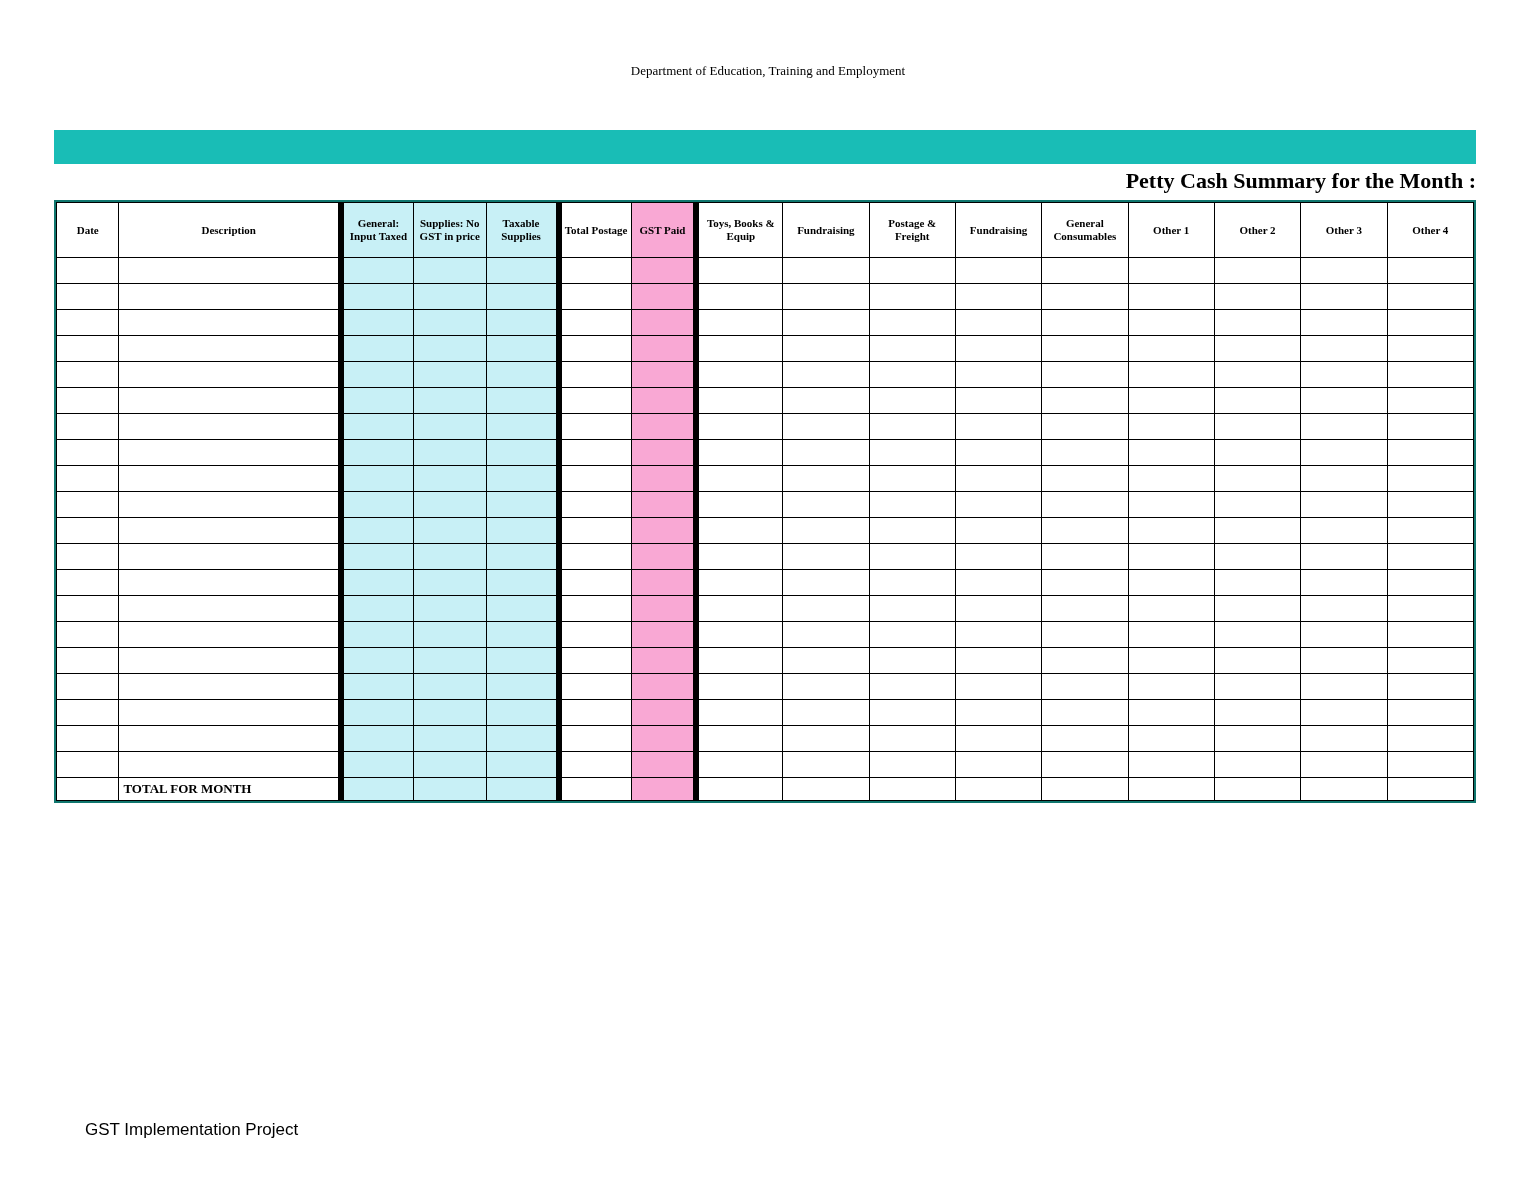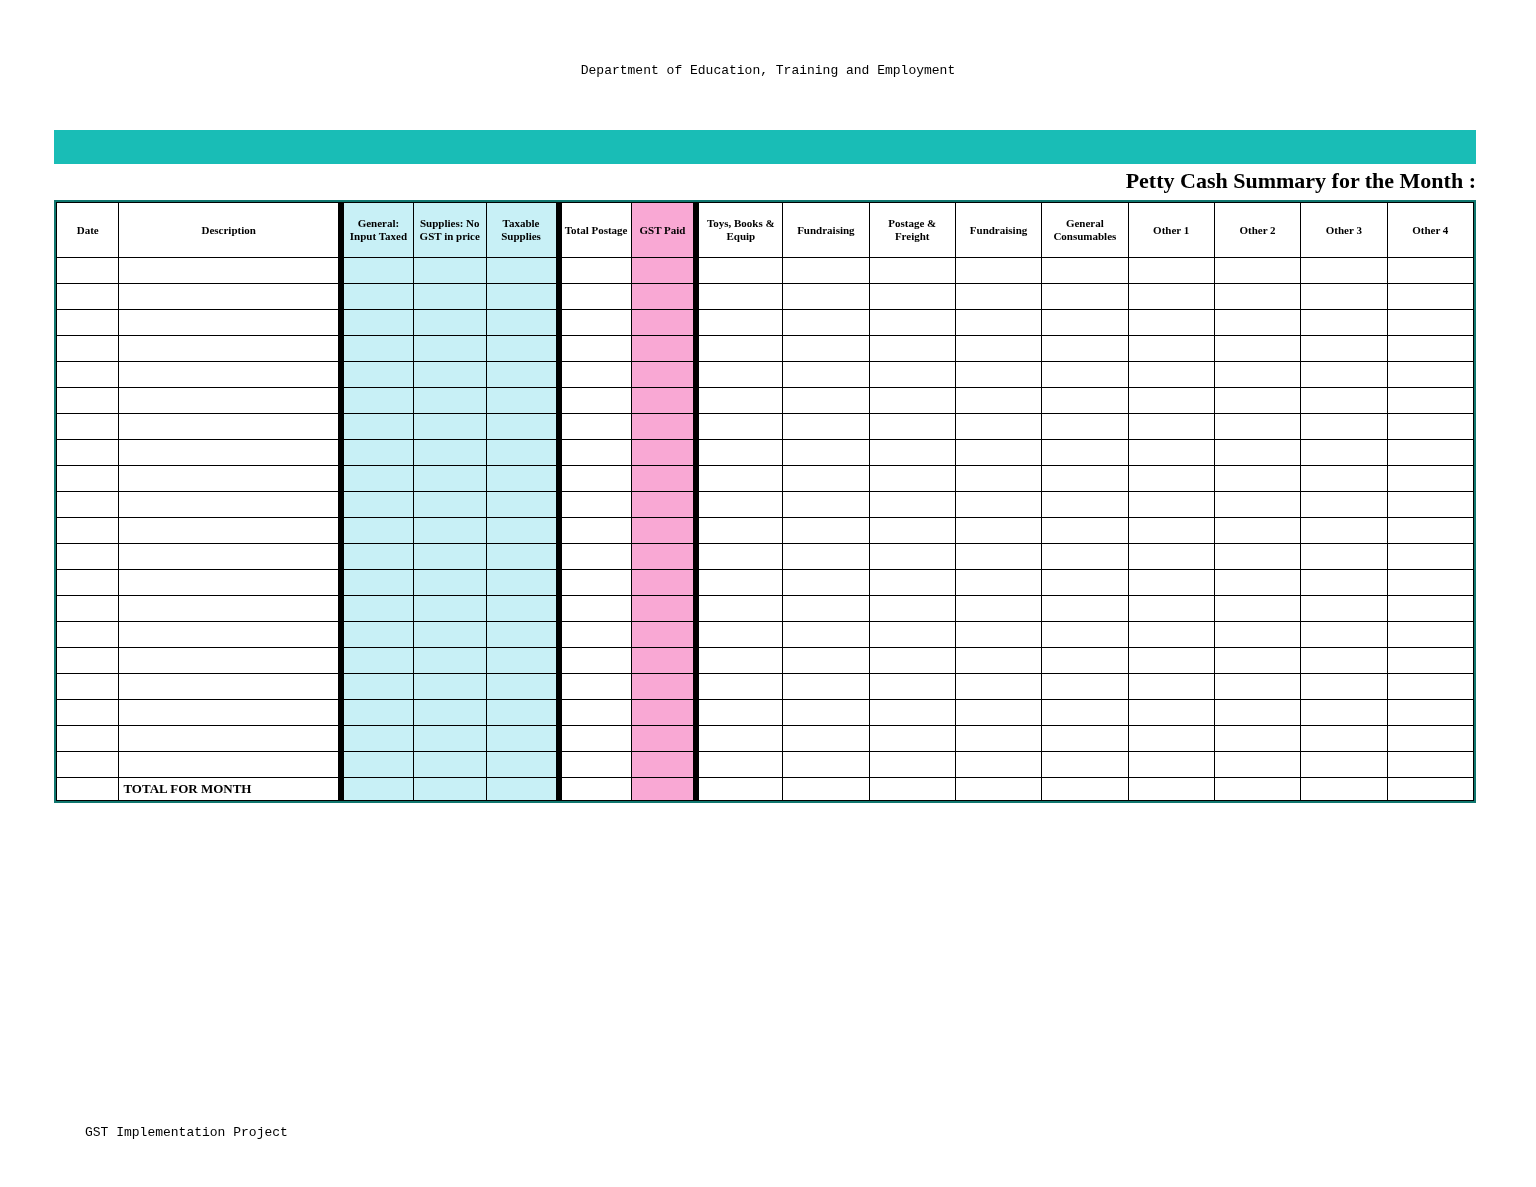--- a/index.html
+++ b/index.html
@@ -1,17 +1,17 @@
 <!DOCTYPE html>
 <html><head>
 <meta charset="utf-8">
 <style>
 html,body{margin:0;padding:0;background:#fff;font-family:"Times New Roman",Times,serif;color:#000;}
 .page{width:1536px;height:1187px;position:relative;overflow:hidden;}
-.top-header{position:absolute;top:63px;left:0;width:100%;text-align:center;font-size:13px;font-family:Liberation Mono, monospace;}
+.top-header{position:absolute;top:63px;left:0;width:100%;text-align:center;font-size:13px;font-family:Liberation Serif, serif;}
 .teal-bar{position:absolute;top:130px;left:54px;right:60px;height:34px;background:#19bdb6;}
 .title-row{position:absolute;top:168px;left:54px;right:60px;height:30px;display:flex;align-items:flex-end;flex-direction:column;}
 .title-text{font-weight:bold;font-size:22px;white-space:nowrap;}
 .title-line{flex:1;border-bottom:2px solid #000;margin-left:80px;margin-bottom:2px;}
 .table-wrap{position:absolute;top:200px;left:54px;right:60px;border:2px solid #0f766e;}
 table{border-collapse:collapse;width:100%;table-layout:fixed;}
 th,td{border:1px solid #000;padding:0;margin:0;font-size:11px;font-family:"Times New Roman",serif;text-align:center;vertical-align:middle;}
 th{font-weight:bold;padding:4px 2px;height:46px;line-height:1.15;}
 td{height:25px;}
 col.c-date{width:4.3%;}
@@ -20,21 +20,21 @@
 col.c-sup2{width:5%;}
 col.c-tax{width:5%;}
 col.c-tot{width:5%;}
 col.c-gst{width:4.5%;}
 col.c-cat{width:5.95%;}
 .vsep-left{border-left:6px solid #000 !important;}
 .bg-cyan{background:#c8f0f6;}
 .bg-yellow{background:#f9a8d4;}
 .total-row td{font-weight:bold;height:22px;margin-left:12px;}
 .total-label{text-align:left;padding-left:4px;font-size:13px;}
-.footer{position:absolute;bottom:47px;left:85px;font-size:13px;font-family:Liberation Mono, monospace;}
+.footer{position:absolute;bottom:47px;left:85px;font-size:17px;font-family:Liberation Sans, sans-serif;}
 </style>
 </head>
 <body>
 
 <div class="page">
   <div class="top-header">Department of Education, Training and Employment</div>
   <div class="teal-bar"></div>
   <div class="title-row">
     <span class="title-text">Petty Cash Summary for the Month :</span>
     <span class="title-line"></span>

